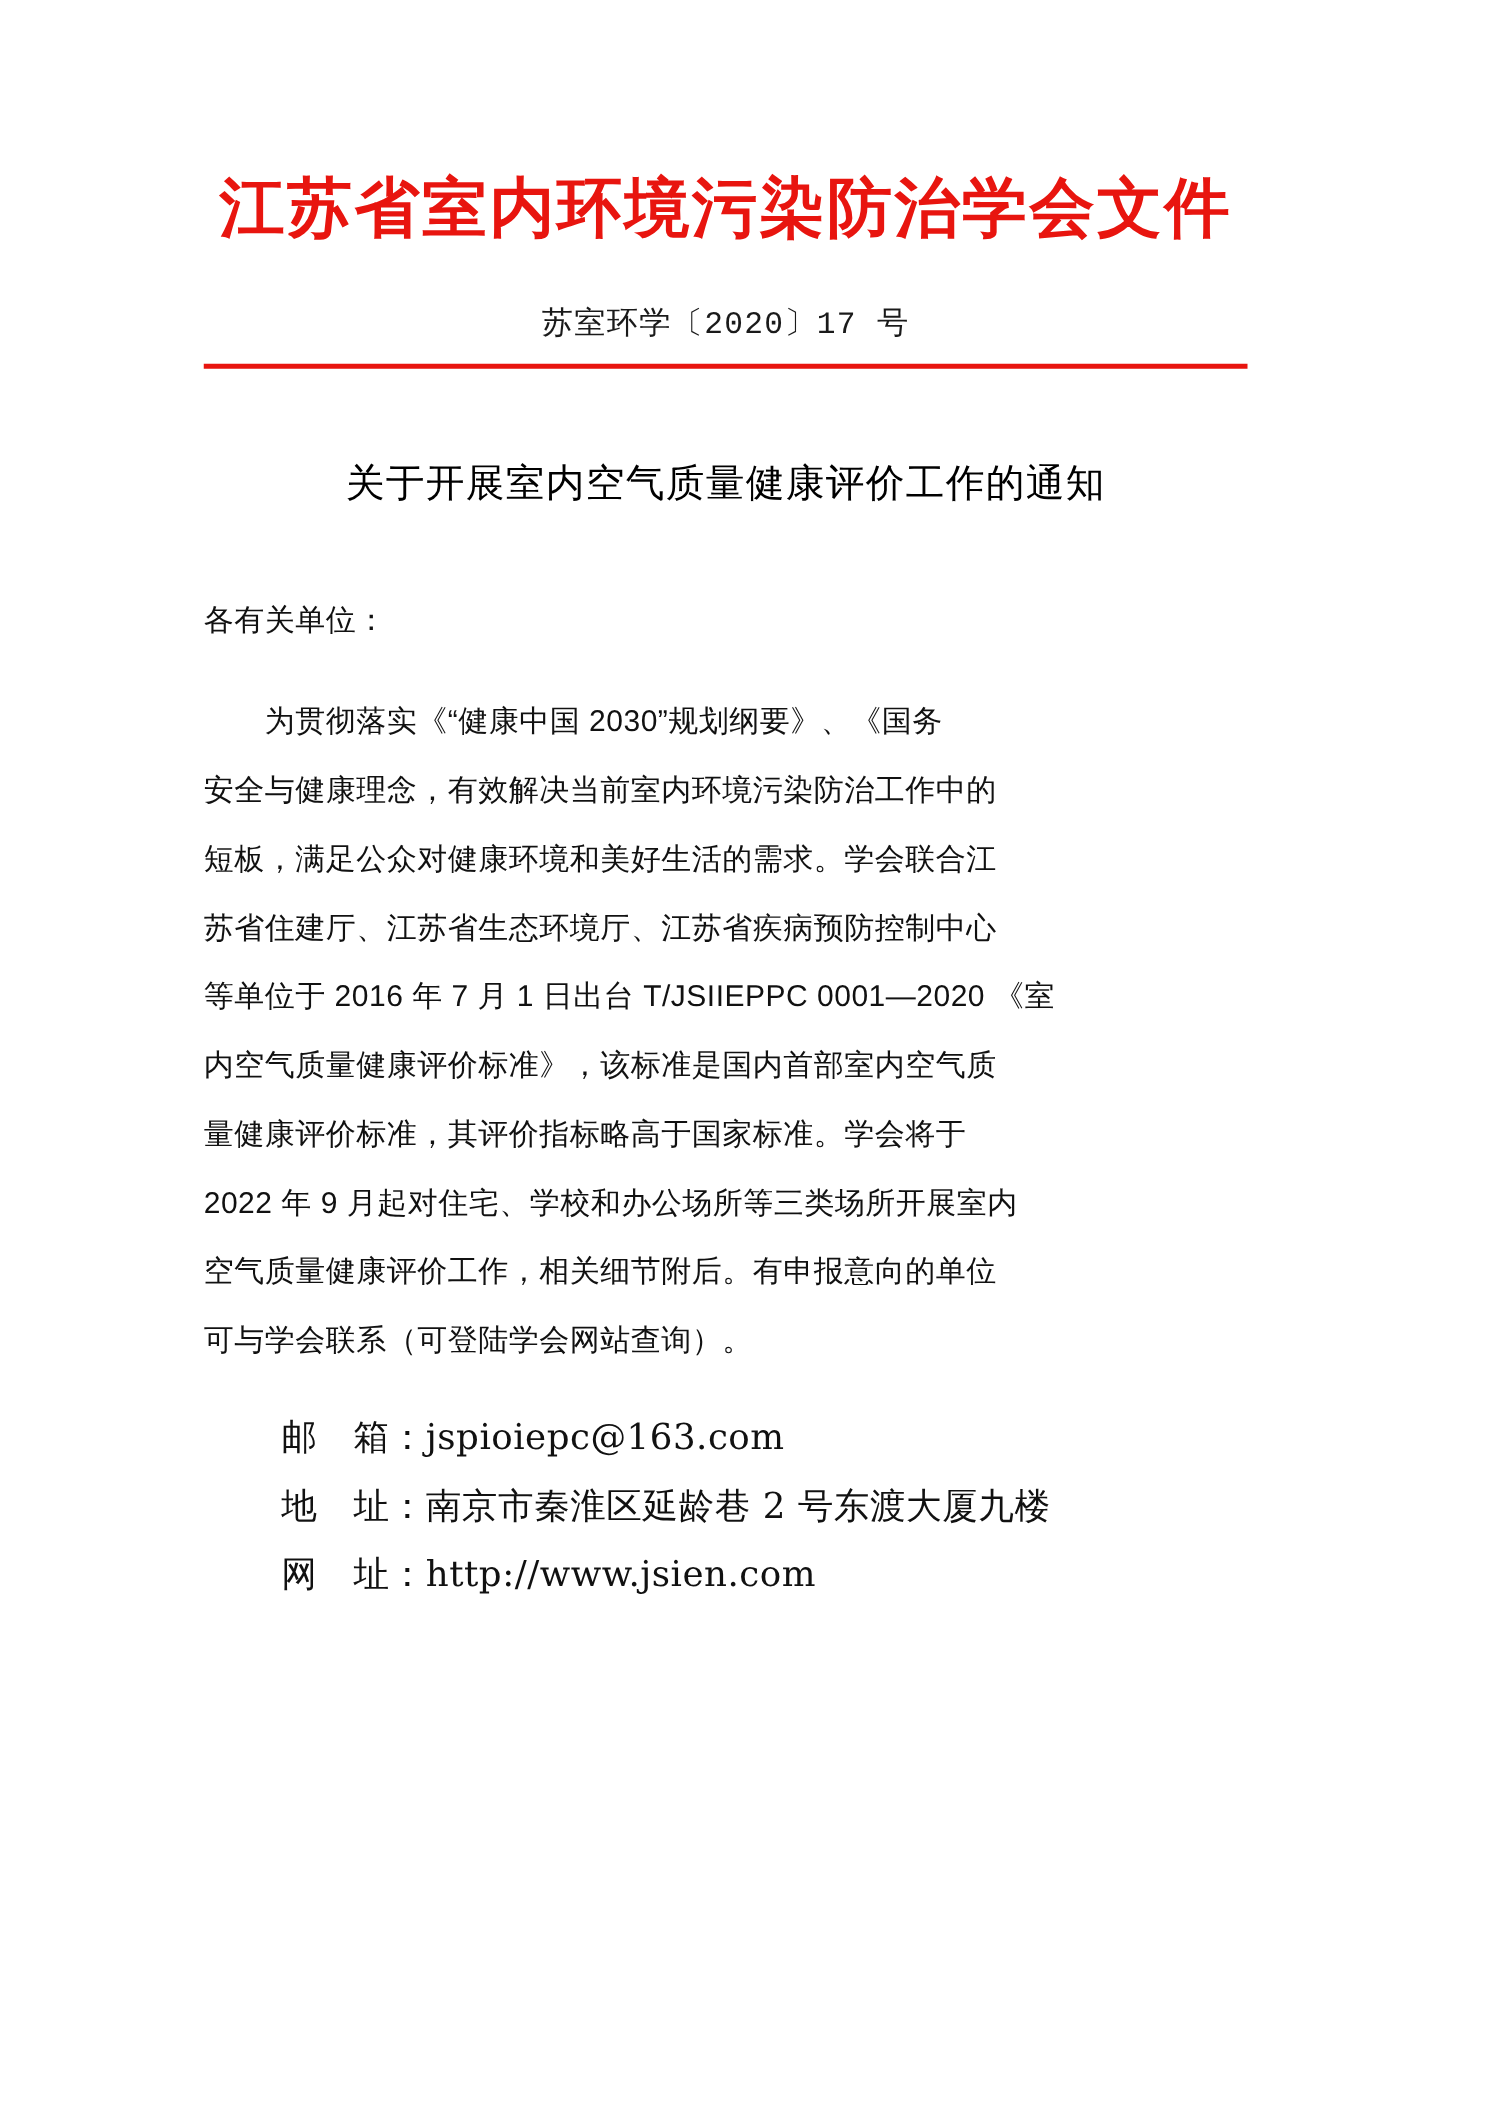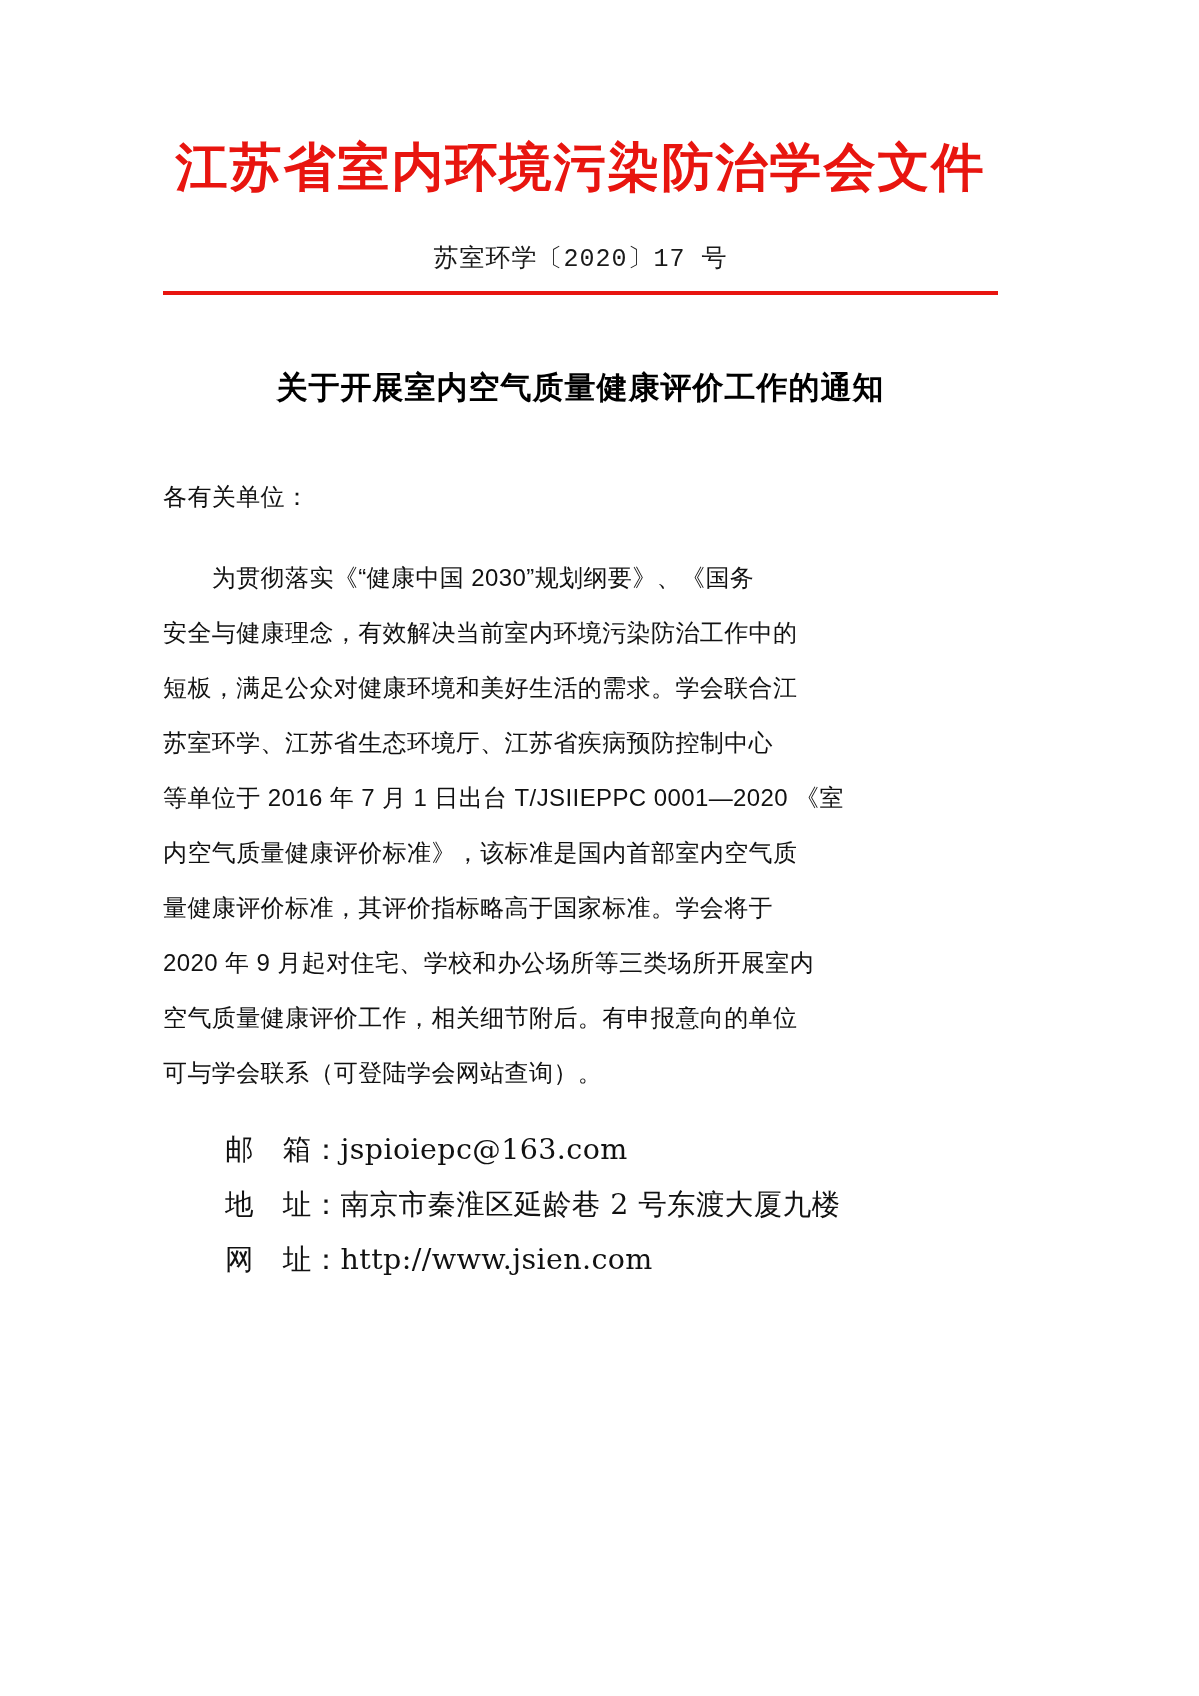--- a/index.html
+++ b/index.html
@@ -57,21 +57,21 @@
     background: #e8150f;
     width: 100%;
   }
 
   
   .doc-title {
     margin-top: 72px;
     text-align: center;
     color: #000000;
     font-family: "DejaVu Serif", serif;
-    font-weight: bold;
+    font-weight: normal;
     font-size: 31px;
     letter-spacing: 1px;
     line-height: 1.3;
   }
 
   
   .body-block {
     margin-top: 62px;
     color: #111111;
     font-family: Liberation Sans, sans-serif;
@@ -113,25 +113,25 @@
     <div class="red-rule"></div>
 
     <div class="doc-title">关于开展室内空气质量健康评价工作的通知</div>
 
     <div class="body-block">
       <p class="salutation">各有关单位：</p>
 
       <p class="para-line">　　为贯彻落实《“健康中国 2030”规划纲要》、《国务</p>
       <p class="para-line">安全与健康理念，有效解决当前室内环境污染防治工作中的</p>
       <p class="para-line">短板，满足公众对健康环境和美好生活的需求。学会联合江</p>
-      <p class="para-line">苏室环学、江苏省生态环境厅、江苏省疾病预防控制中心</p>
+      <p class="para-line">苏省住建厅、江苏省生态环境厅、江苏省疾病预防控制中心</p>
       <p class="para-line">等单位于 2016 年 7 月 1 日出台 T/JSIIEPPC 0001—2020 《室</p>
       <p class="para-line">内空气质量健康评价标准》，该标准是国内首部室内空气质</p>
       <p class="para-line">量健康评价标准，其评价指标略高于国家标准。学会将于</p>
-      <p class="para-line">2020 年 9 月起对住宅、学校和办公场所等三类场所开展室内</p>
+      <p class="para-line">2022 年 9 月起对住宅、学校和办公场所等三类场所开展室内</p>
       <p class="para-line">空气质量健康评价工作，相关细节附后。有申报意向的单位</p>
       <p class="para-line">可与学会联系（可登陆学会网站查询）。</p>
     </div>
 
     <div class="contact-block">
       <p class="contact-line">邮　箱：jspioiepc@163.com</p>
       <p class="contact-line">地　址：南京市秦淮区延龄巷 2 号东渡大厦九楼</p>
       <p class="contact-line">网　址：http://www.jsien.com</p>
     </div>
 

